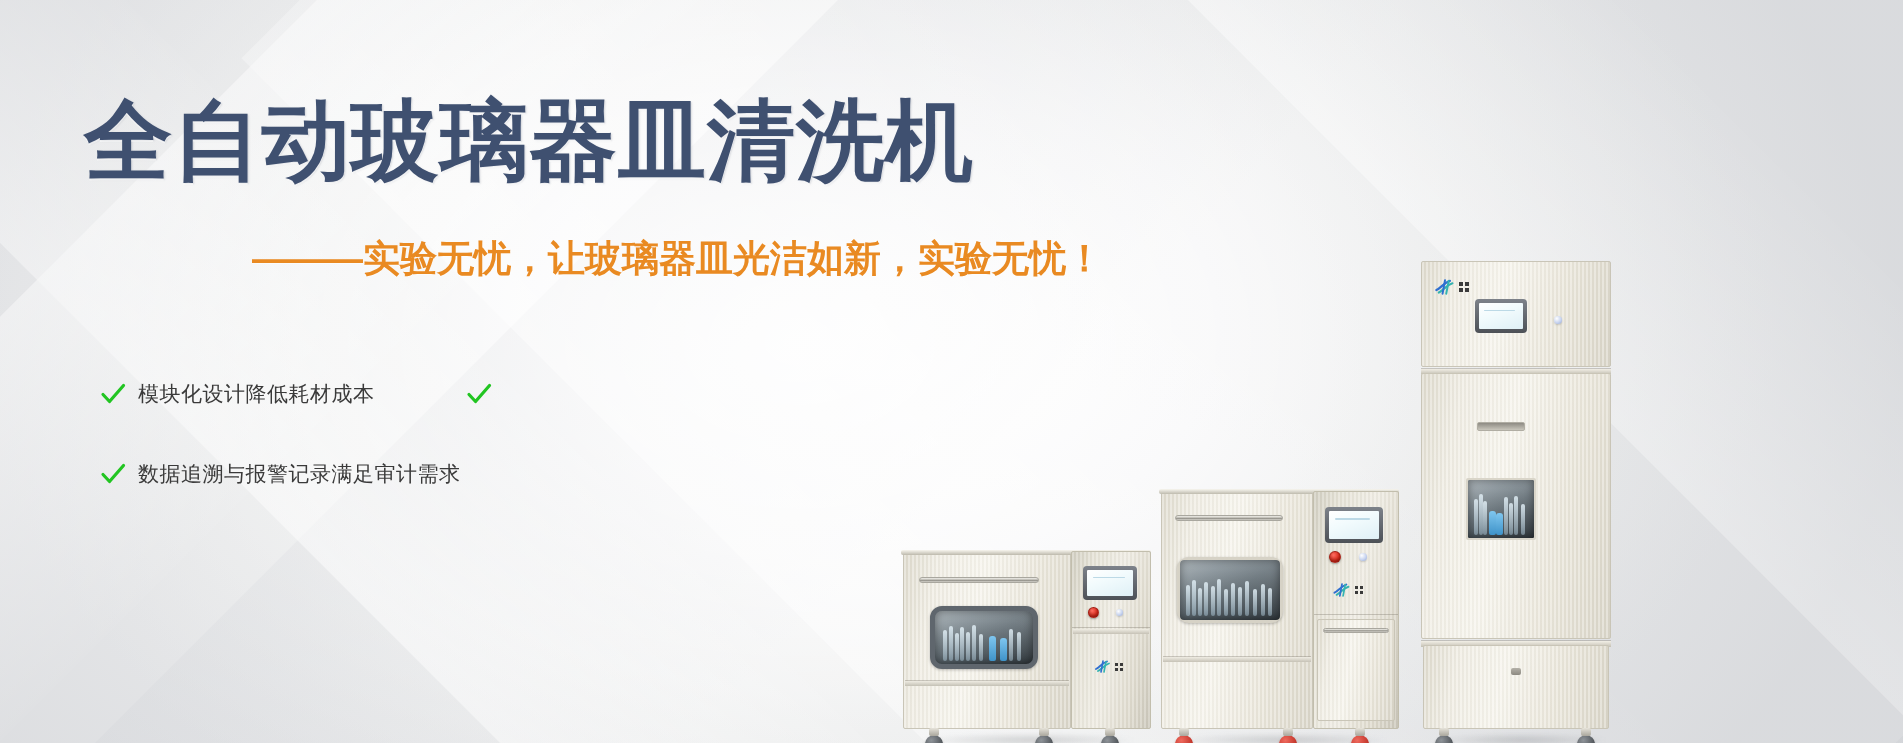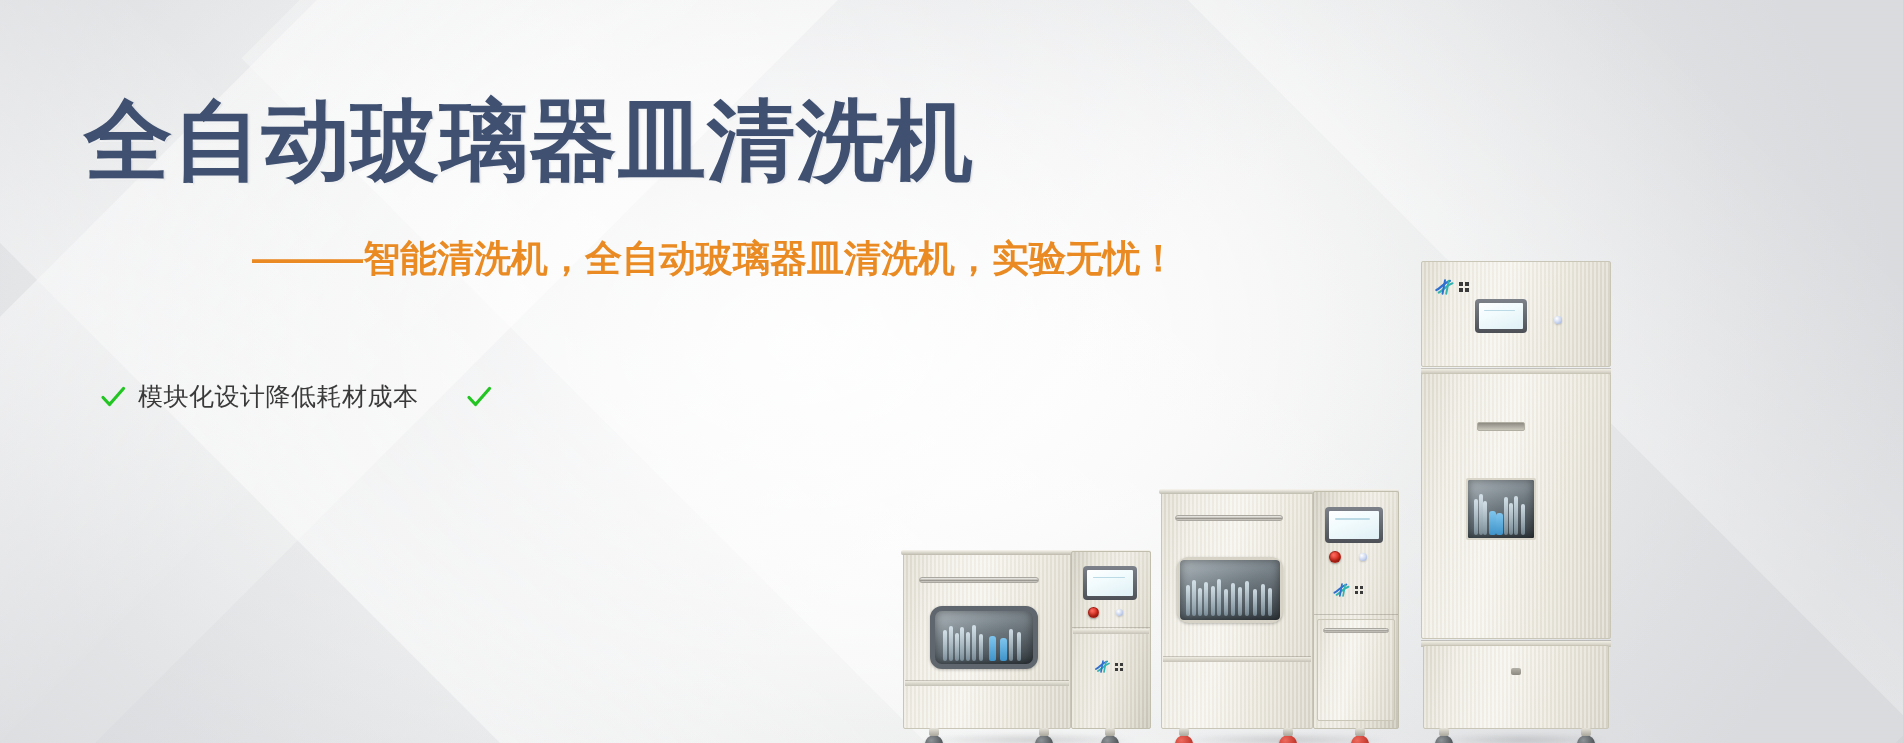--- a/index.html
+++ b/index.html
@@ -66,21 +66,21 @@
   .fitem.col1 { width:366px; }
   .fitem.col2 { width:480px; }
   .check {
     width:26px; height:26px; flex:0 0 26px;
     margin-right:12px;
     display:inline-block;
     position:relative;
   }
   .check svg { display:block; width:26px; height:26px; }
   .ftext {
-    font-size:25px;
+    font-size:21px;
     color:#3a3a3a;
     letter-spacing:.5px;
     white-space:nowrap;
     font-weight:400;
   }
 
   
   .machines { position:absolute; right:0; top:0; width:1000px; height:743px; }
 
   .machine { position:absolute; bottom:0; }
@@ -199,21 +199,21 @@
     <div class="band b4"></div>
     <div class="band b5"></div>
     <div class="band b6"></div>
   </div>
   <div class="vig"></div>
 
   <div class="copy">
 
     <div class="title">全自动玻璃器皿清洗机</div>
 
-    <div class="subtitle">———智能清洗机，全自动玻璃器皿清洗机，实验无忧！</div>
+    <div class="subtitle">———实验无忧，让玻璃器皿光洁如新，实验无忧！</div>
 
     <div class="features">
 
       <div class="frow">
         <div class="fitem col1">
           <span class="check">
             <svg viewBox="0 0 26 26">
                 <path d="M3 13.5 L9.5 20.5 L23.5 4.5" fill="none" stroke="#22c522" stroke-width="3.2" stroke-linecap="round" stroke-linejoin="round"></path>
               </svg>
           </span>
@@ -222,20 +222,28 @@
         <div class="fitem col2">
           <span class="check">
             <svg viewBox="0 0 26 26">
                 <path d="M3 13.5 L9.5 20.5 L23.5 4.5" fill="none" stroke="#22c522" stroke-width="3.2" stroke-linecap="round" stroke-linejoin="round"></path>
               </svg>
           </span>
         </div>
       </div>
 
       <div class="frow">
+        <div class="fitem col2">
+          <span class="check">
+            <svg viewBox="0 0 26 26">
+                <path d="M3 13.5 L9.5 20.5 L23.5 4.5" fill="none" stroke="#22c522" stroke-width="3.2" stroke-linecap="round" stroke-linejoin="round"></path>
+              </svg>
+          </span>
+          <span class="ftext">数据追溯与报警记录满足审计需求</span>
+        </div>
       </div>
 
     </div>
   </div>
 
   <div class="machines">
 
     <div class="machine" id="m1">
       <div class="shadow-floor"></div>
 

